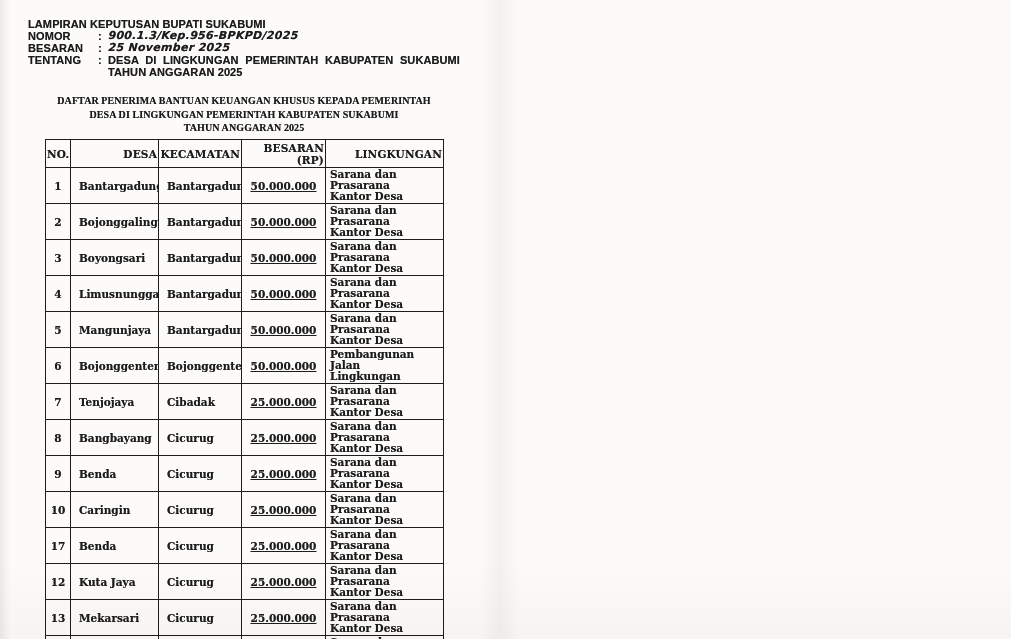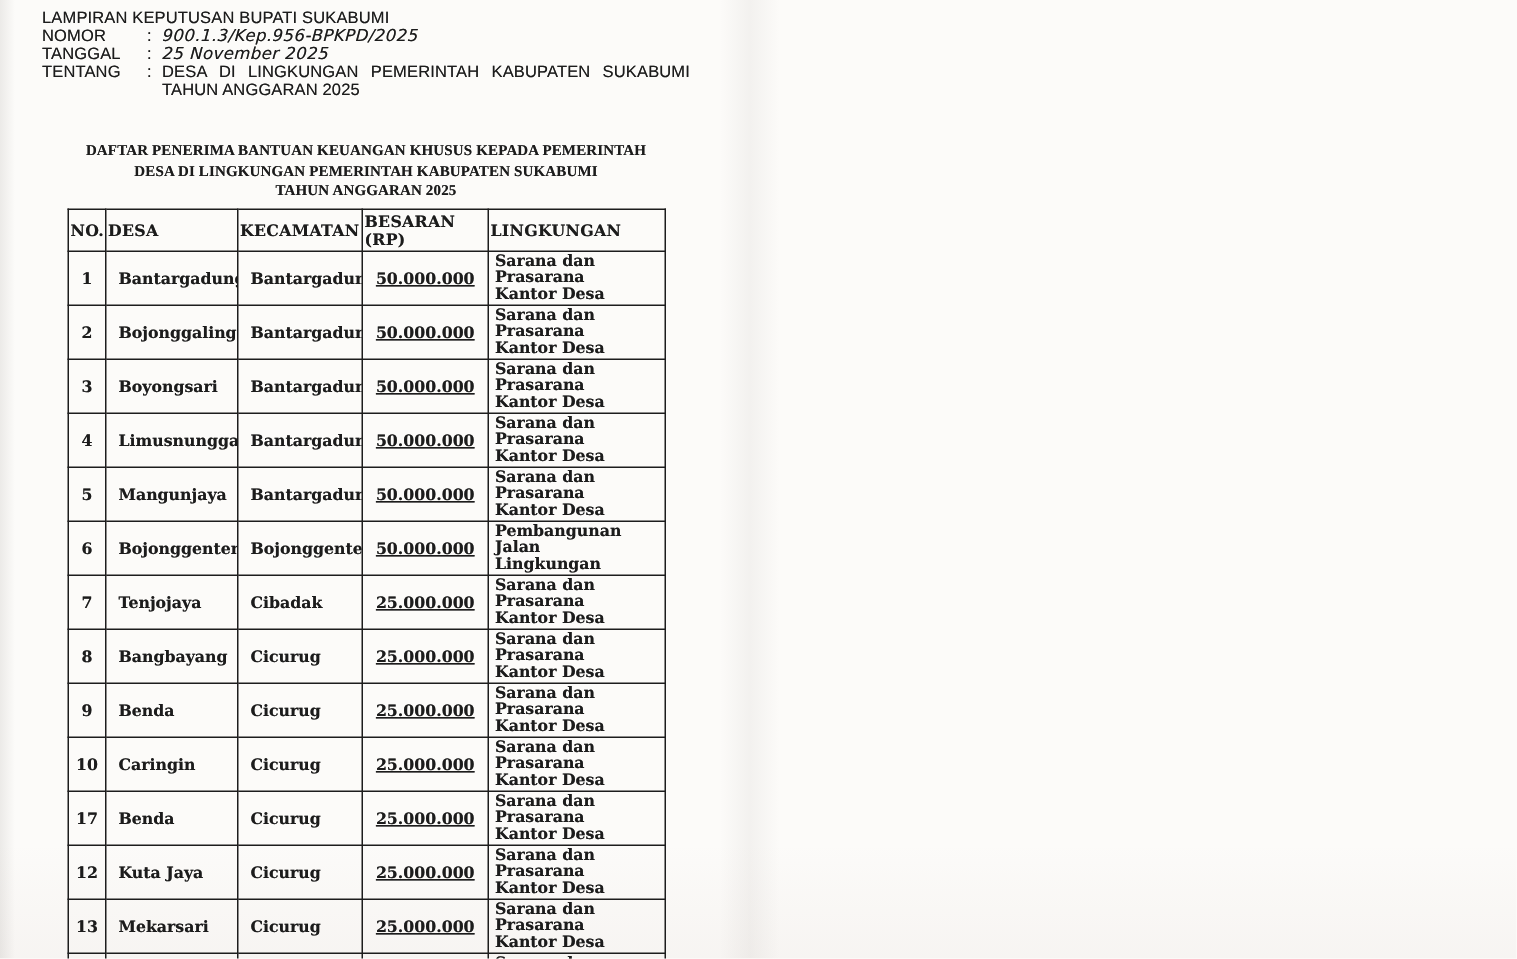--- a/index.html
+++ b/index.html
@@ -15,22 +15,22 @@
       linear-gradient(90deg, rgba(90,85,80,0.10) 0px, rgba(90,85,80,0.0) 10px),
       linear-gradient(90deg, rgba(0,0,0,0) 480px, rgba(120,110,105,0.07) 500px, rgba(0,0,0,0) 520px),
       linear-gradient(0deg, rgba(150,120,110,0.05) 0%, rgba(0,0,0,0) 12%);
   }
   .page { position:absolute; top:0; height:639px; }
   .page-left  { left:0;   width:500px; }
   .page-right { left:500px; width:511px; }
 
   
   .doc-header {
-    position:absolute; left:28px; top:6px; width:442px;
-    font-family:"Liberation Sans", sans-serif; font-weight:normal;
+    position:absolute; left:28px; top:18px; width:442px;
+    font-family:"Liberation Sans", sans-serif; font-weight:bold;
     font-size:11px; line-height:12px; letter-spacing:0.1px;
     text-shadow:0 0 0.4px rgba(20,20,20,0.65);
   }
   .hdr-row { display:flex; align-items:flex-start; }
   .hdr-label { width:70px; flex:0 0 70px; }
   .hdr-colon { width:10px; flex:0 0 10px; }
   .hdr-value { flex:1; }
   .handwritten {
     font-family:"DejaVu Sans", sans-serif; font-style:italic;
     transform:skewX(-4deg); transform-origin:left bottom;
@@ -48,21 +48,21 @@
   }
 
   
   table.doc-table {
     position:absolute; border-collapse:collapse; table-layout:fixed;
     font-family:"DejaVu Serif", serif; font-weight:bold;
     text-shadow:0 0 0.4px rgba(25,25,25,0.6);
   }
   .doc-table th, .doc-table td { border:1.5px solid #1d1d1d; overflow:hidden; }
   .doc-table th {
-    font-size:10.5px; text-align:left; vertical-align:middle;
+    font-size:10.5px; text-align:right; vertical-align:middle;
     letter-spacing:0.2px; padding:0 1px;
   }
   .doc-table td { font-size:10.5px; vertical-align:middle; }
   .c-no  { text-align:center; }
   .c-desa{ padding-left:8px; }
   .c-kec { padding-left:8px; font-size:10.5px; }
   .c-bes { text-align:center;text-decoration:underline; }
   .c-per { padding-left:4px; padding-right:13px; white-space:pre-line;
            font-size:10px; line-height:11px; }
 
@@ -78,21 +78,21 @@
 <div class="page page-left">
 
   <div class="doc-header">
     <div class="hdr-line1">LAMPIRAN KEPUTUSAN BUPATI SUKABUMI</div>
     <div class="hdr-row">
       <span class="hdr-label">NOMOR</span>
       <span class="hdr-colon">:</span>
       <span class="hdr-value handwritten">900.1.3/Kep.956-BPKPD/2025</span>
     </div>
     <div class="hdr-row">
-      <span class="hdr-label">TANGGAL</span>
+      <span class="hdr-label">BESARAN</span>
       <span class="hdr-colon">:</span>
       <span class="hdr-value handwritten">25 November 2025</span>
     </div>
     <div class="hdr-row">
       <span class="hdr-label">TENTANG</span>
       <span class="hdr-colon">:</span>
       <span class="hdr-value tentang-lines">
 
           <div>DESA DI LINGKUNGAN PEMERINTAH KABUPATEN SUKABUMI</div>
           <div>TAHUN ANGGARAN 2025</div>

